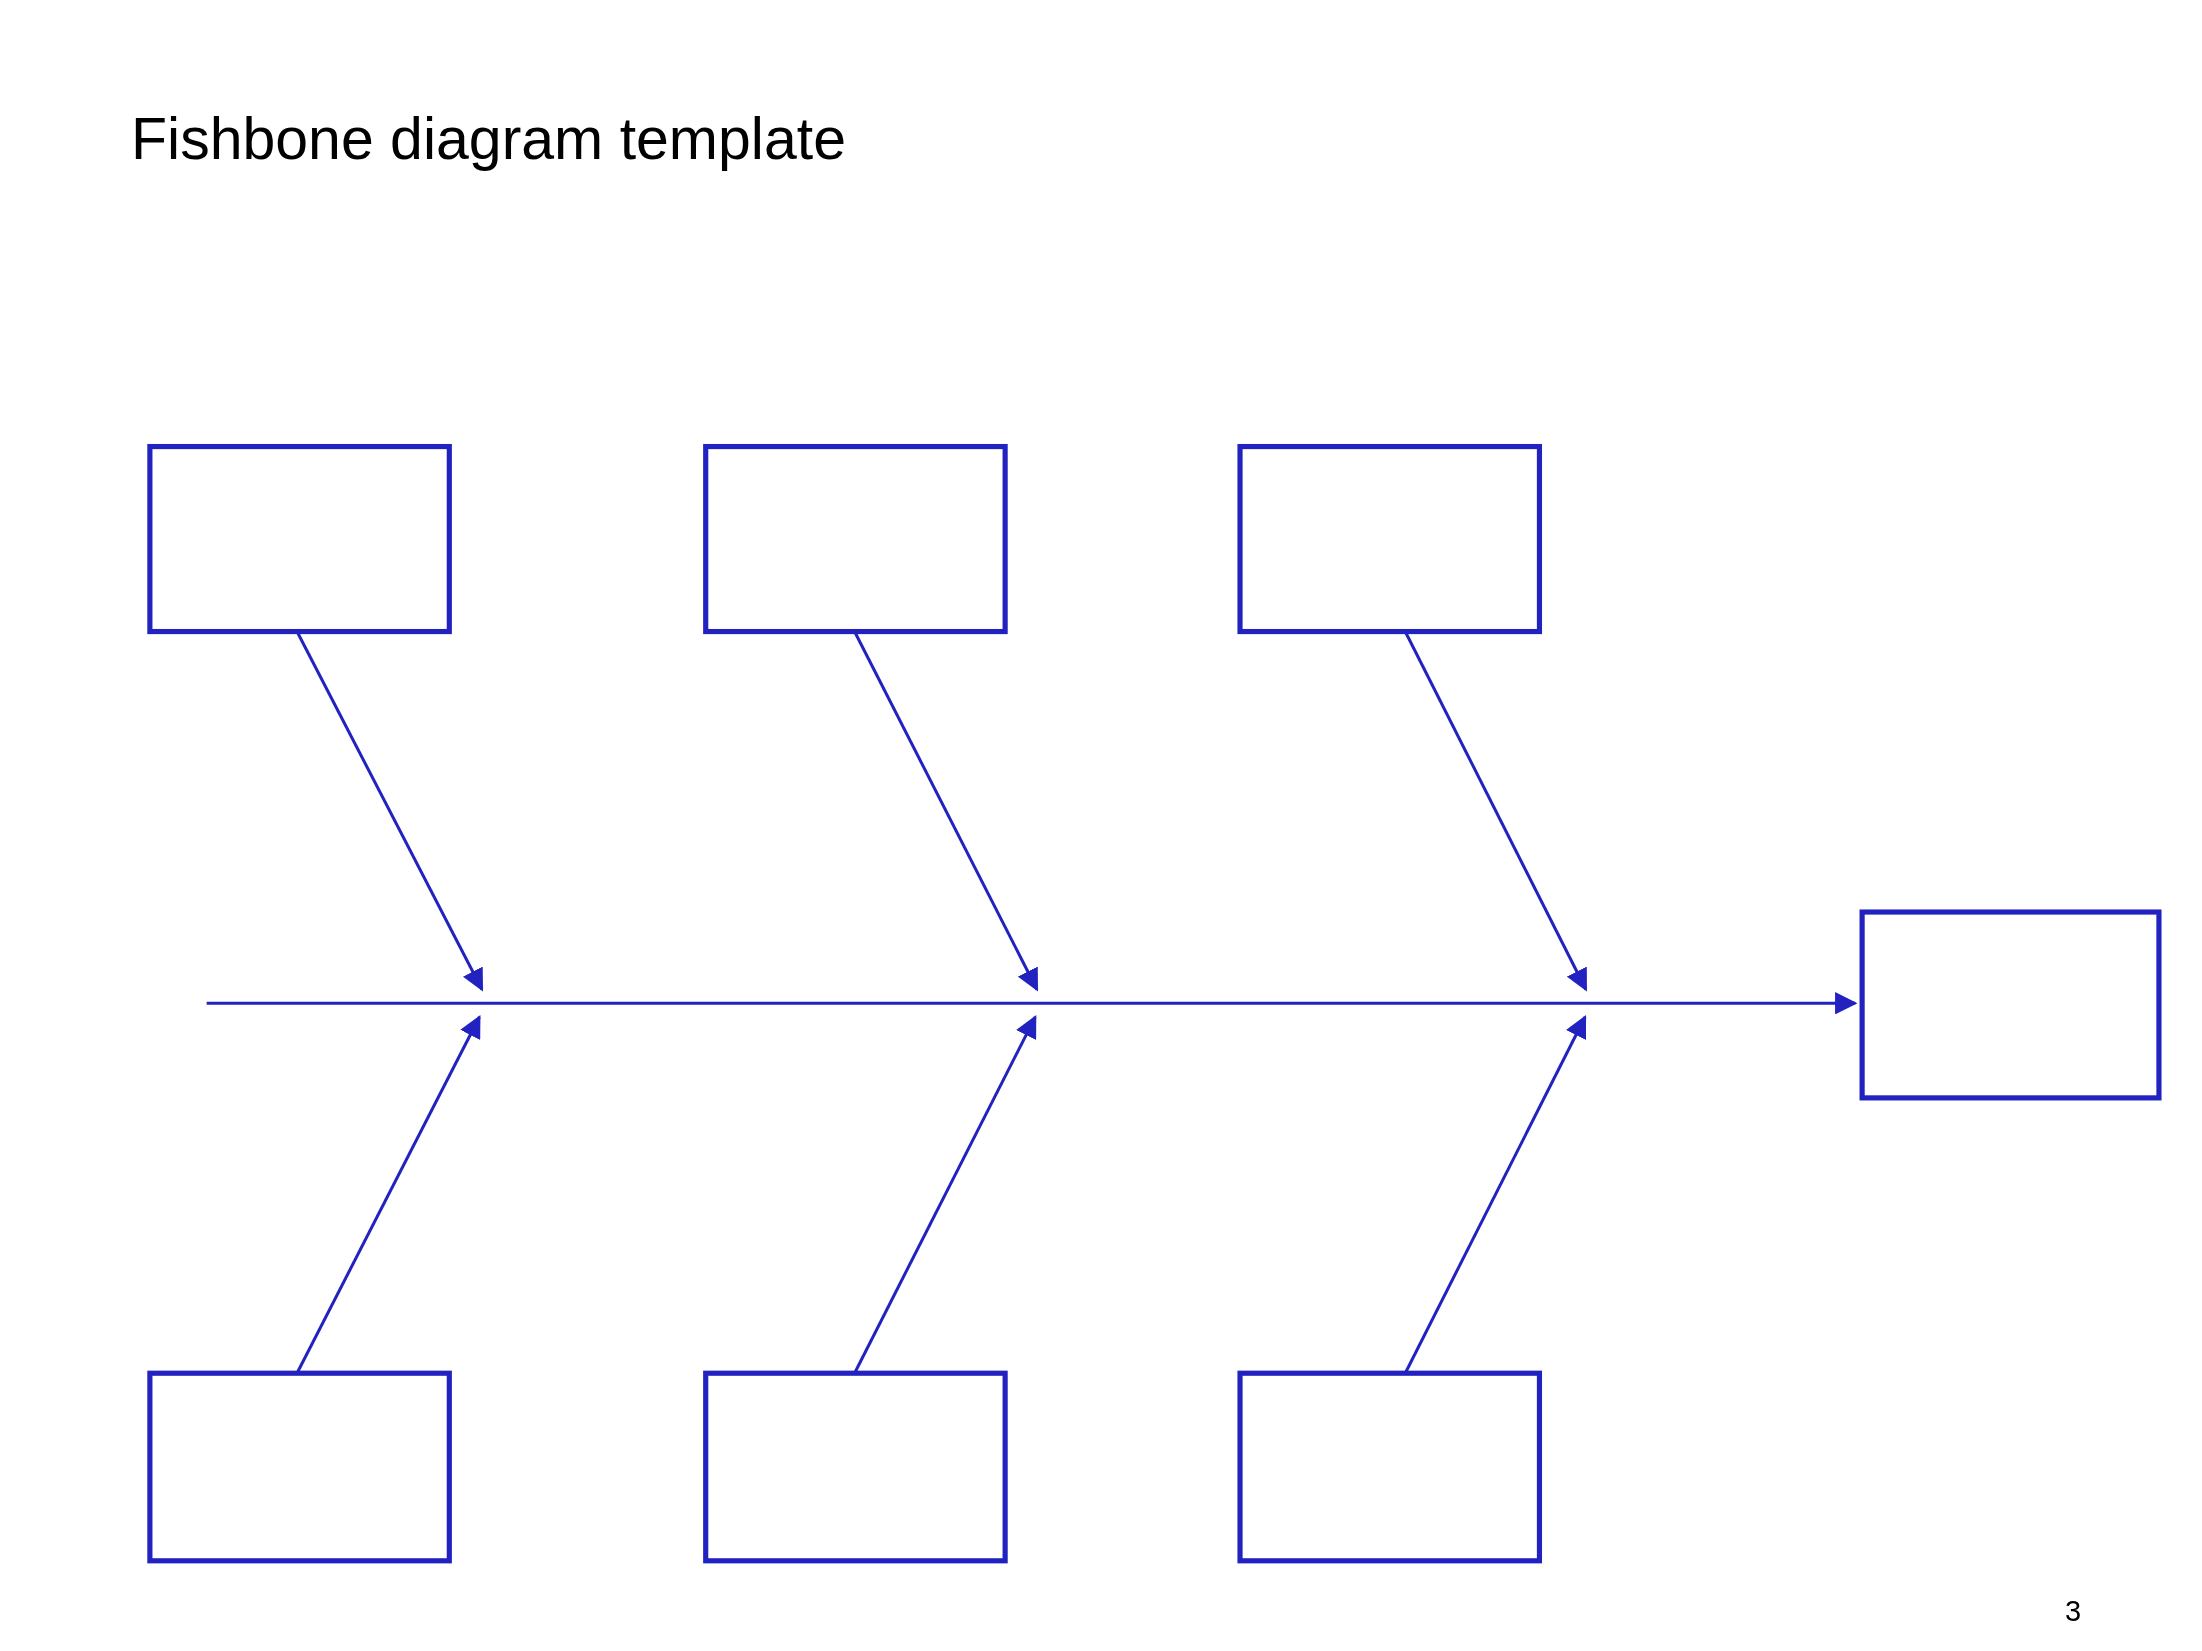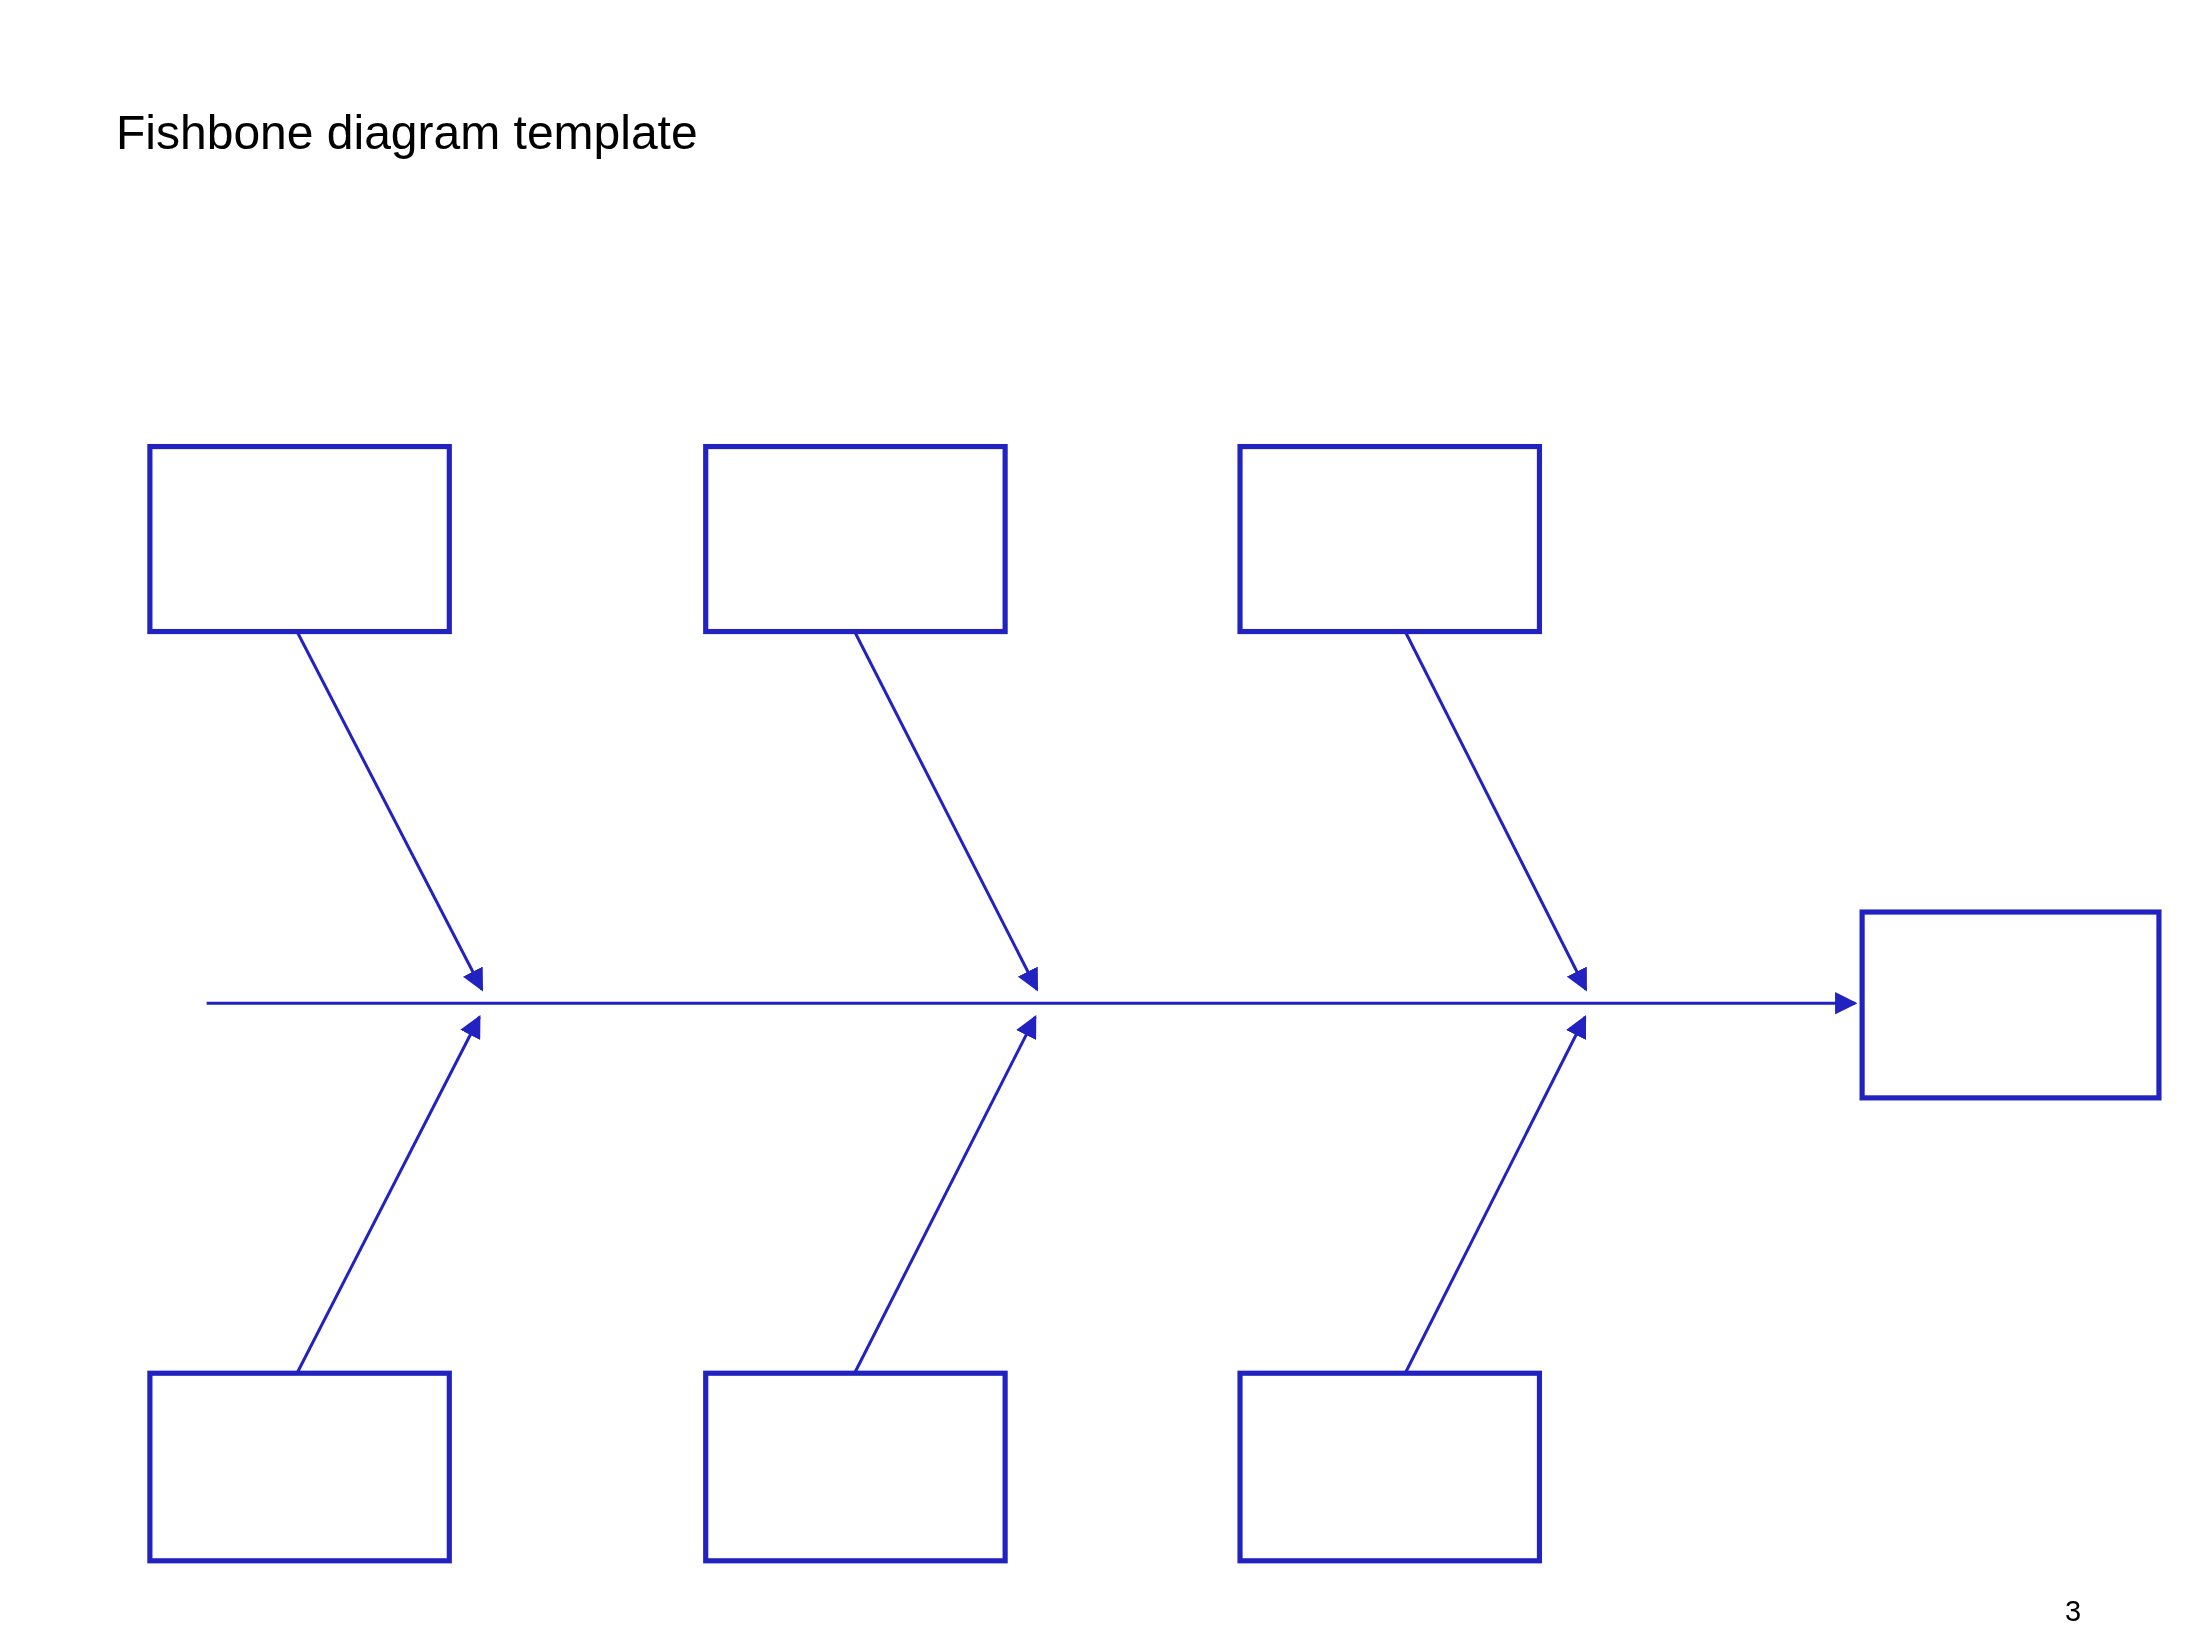--- a/index.html
+++ b/index.html
@@ -14,23 +14,23 @@
     font-family: "Liberation Sans", sans-serif;
     overflow: hidden;
   }
   .slide {
     position: absolute;
     inset: 0;
     background: #ffffff;
   }
   .slide-title {
     position: absolute;
-    left: 116px;
+    left: 131px;
     top: 107px;
-    font-size: 48px;
+    font-size: 59px;
     line-height: 1.1;
     color: #000000;
     white-space: nowrap;
   }
   .page-number {
     position: absolute;
     left: 2065px;
     top: 1595px;
     font-size: 29px;
     color: #000000;

